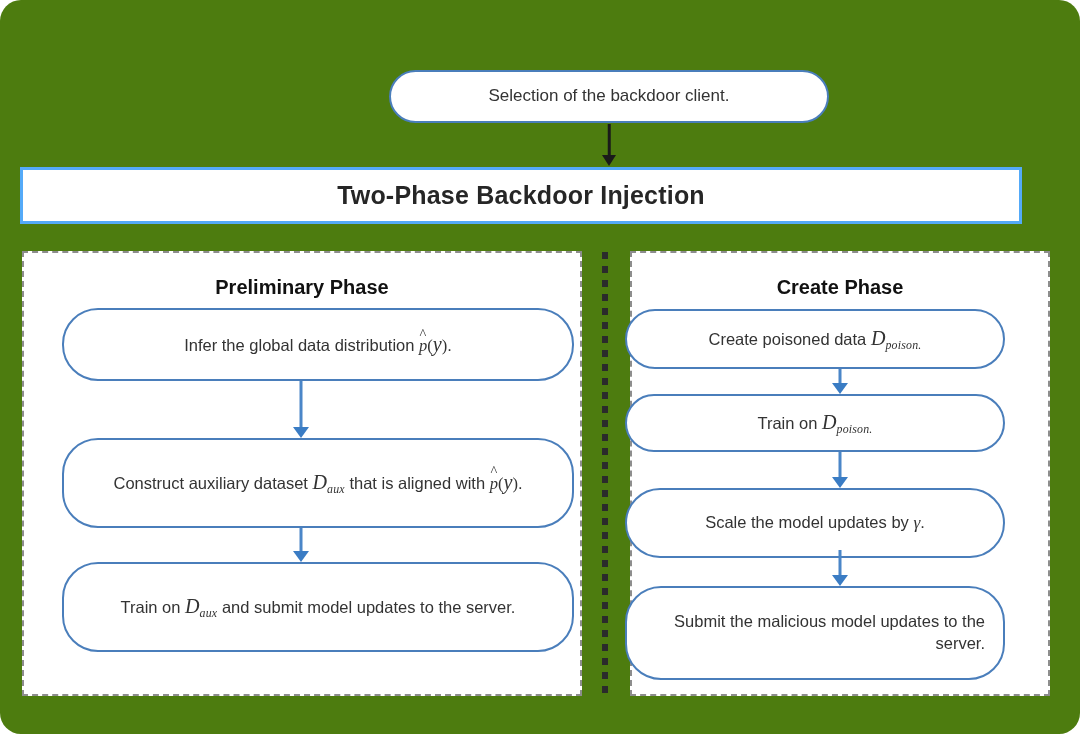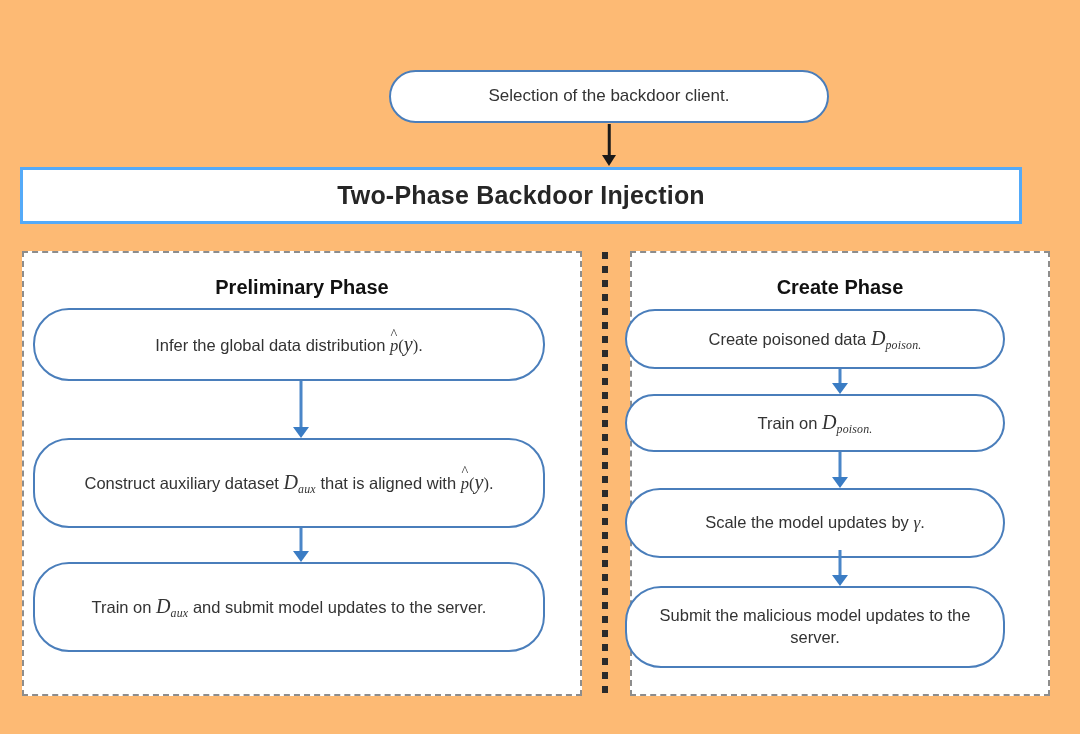--- a/index.html
+++ b/index.html
@@ -12,21 +12,22 @@
     height: 734px;
     font-family: "Liberation Sans", sans-serif;
     color: #2b2b2b;
     overflow: hidden;
   }
 
   #canvas {
     position: relative;
     width: 1080px;
     height: 734px;
-    background: #fdba74;
+    background: #4d7c0f;
+    border-radius: 21px;
   }
 
   
   .node {
     position: absolute;
     box-sizing: border-box;
     background: #ffffff;
     border: 2.5px solid #4a7ebb;
     border-radius: 36px;
     display: flex;
@@ -154,21 +155,21 @@
     top: 252px;
     width: 6px;
     height: 443px;
     background-image: linear-gradient(to bottom, #2b2b2b 0px, #2b2b2b 7px, rgba(0,0,0,0) 7px, rgba(0,0,0,0) 14px);
     background-size: 6px 14px;
     background-repeat: repeat-y;
   }
 
   
   .lnode {
-    left: 33px;
+    left: 62px;
     width: 512px;
     font-size: 16.5px;
   }
   #l-node-1 { top: 308px;  height: 73px; }
   #l-node-2 { top: 438px;  height: 90px; }
   #l-node-3 { top: 562px;  height: 90px; }
 
   .l-arrow { left: 289px; width: 24px; }
   #l-arrow-1 { top: 381px; height: 57px; }
   #l-arrow-1 .shaft { height: 46px; }
@@ -177,21 +178,21 @@
 
   
   .rnode {
     left: 625px;
     width: 380px;
     font-size: 16.5px;
   }
   #r-node-1 { top: 309px; height: 60px; }
   #r-node-2 { top: 394px; height: 58px; }
   #r-node-3 { top: 488px; height: 70px; }
-  #r-node-4 { top: 586px; height: 82px; }
+  #r-node-4 { top: 586px; height: 94px; text-align: right; }
 
   .r-arrow { left: 828px; width: 24px; }
   #r-arrow-1 { top: 369px; height: 25px; }
   #r-arrow-1 .shaft { height: 14px; }
   #r-arrow-2 { top: 452px; height: 36px; }
   #r-arrow-2 .shaft { height: 25px; }
   #r-arrow-3 { top: 550px; height: 36px; }
   #r-arrow-3 .shaft { height: 25px; }
 
   

